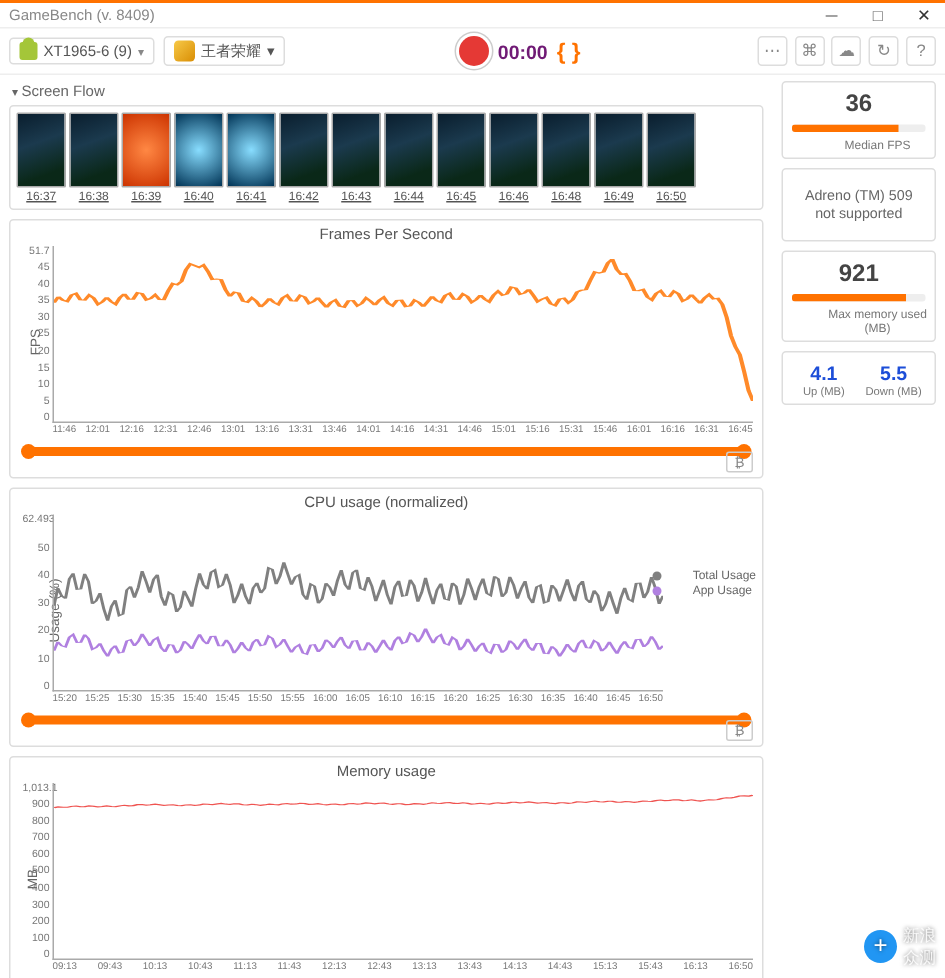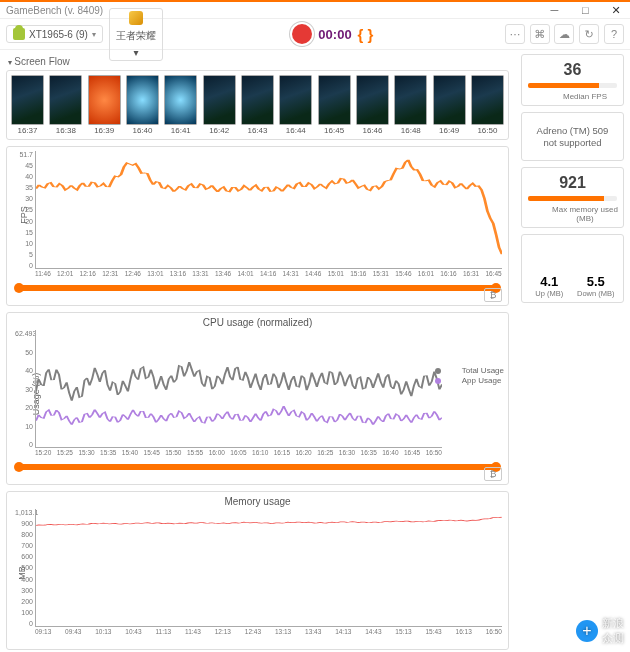--- a/index.html
+++ b/index.html
@@ -7,34 +7,34 @@
   .window { display: flex; flex-direction: column; height: 100%; }
   .titlebar { height: 18px; border-top: 2px solid #ff7200; display: flex; align-items: center; padding-left: 6px; font-size: 10px; color: #888; }
   .titlebar .title { flex: 1; }
   .win-btns span { display: inline-block; width: 28px; text-align: center; font-size: 11px; color: #666; cursor: pointer; }
   .win-btns .close { color: #333; }
   .toolbar { height: 32px; border-top: 1px solid #eee; border-bottom: 1px solid #eee; display: flex; align-items: center; padding: 0 6px; gap: 6px; }
   .device-sel { display: flex; align-items: center; gap: 4px; border: 1px solid #ddd; border-radius: 3px; padding: 2px 6px; font-size: 10px; }
   .device-sel .android { width: 12px; height: 12px; background: #a4c639; border-radius: 2px; position: relative; }
   .device-sel .android::before { content: ""; position: absolute; top: -3px; left: 2px; width: 8px; height: 4px; border-radius: 4px 4px 0 0; background: #a4c639; }
   .device-sel .chev { font-size: 8px; color: #888; }
-  .app-sel { display: flex; align-items: center; gap: 4px; border: 1px solid #ddd; border-radius: 3px; padding: 2px 6px; font-size: 10px; flex-direction: column; }
+  .app-sel { display: flex; align-items: center; gap: 4px; border: 1px solid #ddd; border-radius: 3px; padding: 2px 6px; font-size: 10px; }
   .app-sel .icon { width: 14px; height: 14px; background: linear-gradient(135deg,#f7c948,#d98e04); border-radius: 3px; }
   .rec-btn { width: 20px; height: 20px; border-radius: 50%; background: #e53935; box-shadow: 0 0 0 2px #fff, 0 0 0 3px #ccc; cursor: pointer; }
   .timer { font-size: 13px; font-weight: 600; color: #701a75; }
   .brackets { font-size: 15px; color: #ff7200; font-weight: bold; }
   .spacer { flex: 1; }
   .tool-icons span { display: inline-block; width: 20px; height: 20px; border: 1px solid #ddd; border-radius: 3px; text-align: center; line-height: 18px; font-size: 11px; color: #888; margin-left: 2px; cursor: pointer; }
   .content { flex: 1; display: flex; overflow: hidden; }
   .main { flex: 1; overflow-y: auto; padding: 4px 6px 6px 6px; }
   .side { width: 115px; padding: 4px 6px; display: flex; flex-direction: column; gap: 6px; }
   .panel-title { font-size: 10px; color: #666; margin: 2px 0 3px 2px; }
   .panel-title::before { content: "▾ "; font-size: 8px; }
   .thumbs { border: 1px solid #ddd; border-radius: 3px; padding: 4px; }
-  .thumb-row { display: flex; gap: 2px; justify-content: space-between; }
+  .thumb-row { display: flex; gap: 2px; justify-content: flex-start; text-decoration: underline; }
   .thumb { width: 33px; text-align: center; }
   .thumb .img { width: 33px; height: 50px; background: linear-gradient(160deg,#0a1e2e,#1b3a4e 40%,#0a2818 80%); border: 1px solid #aaa; border-radius: 1px; position: relative; }
   .thumb:nth-child(3) .img { background: radial-gradient(circle,#ff8844,#cc3300); }
   .thumb:nth-child(4) .img, .thumb:nth-child(5) .img { background: radial-gradient(circle,#88ddff,#003355); }
   .thumb .lbl { font-size: 8px; color: #555; margin-top: 1px; }
   .chart-box { border: 1px solid #ddd; border-radius: 3px; margin-top: 6px; padding: 4px 6px 14px 6px; position: relative; }
   .chart-title { text-align: center; font-size: 10px; color: #555; margin-bottom: 2px; }
   .chart-area { position: relative; height: 118px; margin-left: 22px; }
   .ylab { position: absolute; left: -20px; top: 50%; transform: rotate(-90deg); transform-origin: center; font-size: 9px; color: #666; }
   .yticks { position: absolute; left: -20px; top: 0; height: 100%; width: 18px; text-align: right; font-size: 7px; color: #777; display: flex; flex-direction: column-reverse; justify-content: space-between; }
@@ -49,21 +49,21 @@
   .legend { position: absolute; right: 0; top: 30%; font-size: 8px; color: #666; }
   .legend div { display: flex; align-items: center; gap: 21px; margin: 1px 0; }
   .legend .dot { width: 6px; height: 6px; border-radius: 50%; }
   .stat-card { border: 1px solid #ddd; border-radius: 3px; padding: 6px 4px 4px 4px; text-align: center; position: relative; }
   .stat-big { font-size: 16px; font-weight: 600; color: #444; }
   .stat-bar { height: 5px; background: #eee; margin: 4px 2px; border-radius: 2px; overflow: hidden; }
   .stat-fill { height: 100%; background: #ff7200; }
   .stat-label { font-size: 8px; color: #777; margin-left: 25px; }
   .stat-dual { display: flex; }
   .stat-dual > div { flex: 1; }
-  .stat-dual .v { font-size: 13px; font-weight: 600; color: #000000; margin-top: 33px; }
+  .stat-dual .v { font-size: 13px; font-weight: 600; color: #1d4ed8; }
   .stat-dual .l { font-size: 7.5px; color: #777; }
   .not-supported { font-size: 9.5px; color: #666; padding: 6px 2px; line-height: 1.3; }
   .watermark { position: fixed; right: 6px; bottom: 6px; font-size: 11px; color: rgba(255,255,255,0.85); text-shadow: 0 0 3px rgba(0,0,0,0.6); pointer-events: none; display: flex; align-items: center; gap: 4px; }
   .watermark .add { width: 22px; height: 22px; border-radius: 50%; background: #2196f3; color: #fff; font-size: 16px; line-height: 22px; text-align: center; }
 </style>
 </head>
 <body>
 
 <div class="window">
   <div class="titlebar">
@@ -154,20 +154,21 @@
               <div class="lbl">16:49</div>
             </div>
             <div class="thumb">
               <div class="img"></div>
               <div class="lbl">16:50</div>
             </div>
           </div>
       </div>
 
       <div class="chart-box">
+        <div class="chart-title">Frames Per Second</div>
         <div class="chart-area">
           <div class="ylab">FPS</div>
           <div class="yticks" id="fps-yt">
               <span>0</span>
               <span>5</span>
               <span>10</span>
               <span>15</span>
               <span>20</span>
               <span>25</span>
               <span>30</span>

